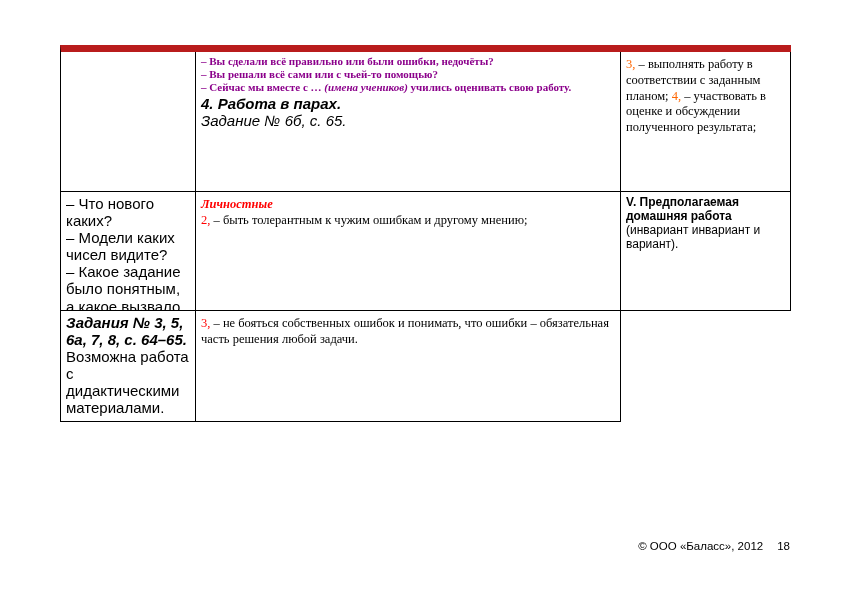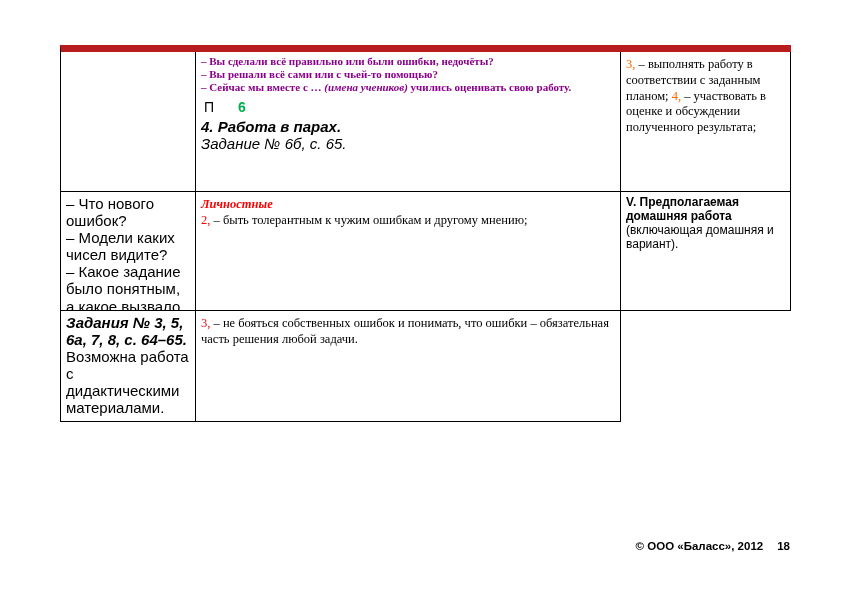--- a/index.html
+++ b/index.html
@@ -56,66 +56,63 @@
   .italic { font-style: italic; }
   .note { max-width: 400px; }
   .num-orange { color: #ff6600; }
   .num-red { color: #ff0000; }
   .personal-title { color: #ff0000; font-weight: bold; font-style: italic; }
   .right-block { margin: 0; }
   .footer {
     position: absolute; top: 540px; left: 0; width: 790px;
     text-align: right;
     font-size: 11.5px;
-    font-weight: bold;
+    font-weight: normal;
   }
   .footer .page-num { margin-left: 14px; }
 </style>
 </head>
 <body>
 
 <div class="doc-table">
 
   <div class="cell left"></div>
 
   <div class="cell mid">
     <div class="purple">– Вы сделали всё правильно или были ошибки, недочёты?</div>
     <div class="purple">– Вы решали всё сами или с чьей-то помощью?</div>
     <div class="purple">
       <span>– Сейчас мы вместе с … </span><span class="em">(имена учеников)</span><span> учились оценивать свою работу.</span>
     </div>
-    <div class="marker-line">
-      <span>П</span><span class="marker-num">6</span>
-    </div>
     <div class="h-bold-italic">4. Работа в парах.</div>
     <div class="italic">Задание № 6б, с. 65.</div>
   </div>
 
   <div class="cell right">
     <div class="right-block">
       <span class="num-orange">3,</span><span> – выполнять работу в соответствии с заданным планом; </span><span class="num-orange">4,</span><span> – участвовать в оценке и обсуждении полученного результата;</span>
     </div>
   </div>
 
 
   <div class="cell mid">
-    <div>– Что нового ошибок?</div>
+    <div>– Что нового каких?</div>
     <div>– Модели каких чисел видите?</div>
     <div>– Какое задание было понятным, а какое вызвало затруднение?</div>
   </div>
 
   <div class="cell right">
     <div class="personal-title">Личностные</div>
     <div class="right-block">
       <span class="num-red">2,</span><span> – быть толерантным к чужим ошибкам и другому мнению;</span>
     </div>
   </div>
 
   <div class="cell left">
-    <span>V. Предполагаемая домашняя работа </span><span class="normal">(включающая домашняя и вариант).</span>
+    <span>V. Предполагаемая домашняя работа </span><span class="normal">(инвариант инвариант и вариант).</span>
   </div>
 
   <div class="cell mid">
     <div class="h-bold-italic">Задания № 3, 5, 6а, 7, 8, с. 64–65.</div>
     <div>Возможна работа с дидактическими материалами.</div>
   </div>
 
   <div class="cell right">
     <div class="right-block">
       <span class="num-red">3,</span><span> – не бояться собственных ошибок и понимать, что ошибки – обязательная часть решения любой задачи.</span>

